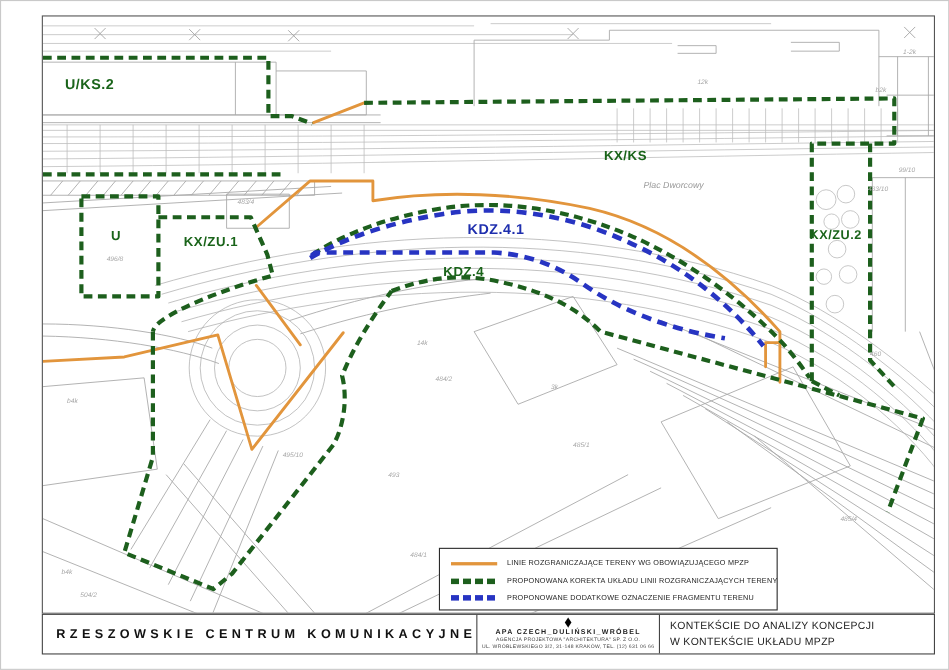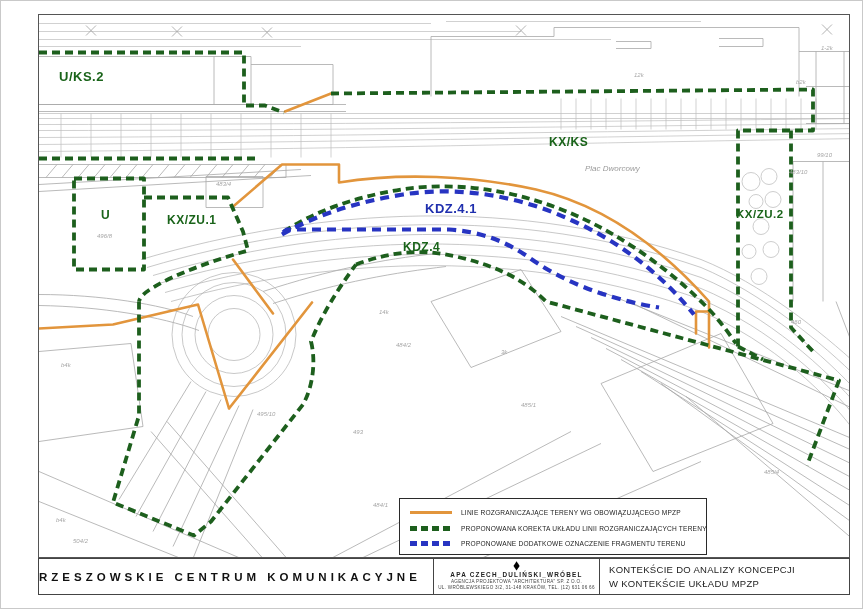--- a/index.html
+++ b/index.html
@@ -19,21 +19,21 @@
   .legend-row{display:flex;align-items:center;gap:9px;height:13px;}
   .sw{width:42px;flex:0 0 42px;}
   .sw-orange{height:3px;background:#e2953c;}
   .sw-green{height:5px;background:repeating-linear-gradient(90deg,#1d5f1d 0 7px,transparent 7px 11px);}
   .sw-blue{height:5px;background:repeating-linear-gradient(90deg,#2734c2 0 7px,transparent 7px 11px);}
   .legend-row span{font-size:6.6px;color:#222;letter-spacing:0.2px;white-space:nowrap;}
 
   
   .titlebar{position:absolute;left:37px;top:557px;width:812px;height:37px;border:1px solid #444;box-sizing:border-box;display:flex;background:#fff;}
   .cell{box-sizing:border-box;height:100%;}
-  .cell-title{width:395px;border-right:1px solid #444;display:flex;align-items:center;justify-content:flex-start;}
+  .cell-title{width:395px;border-right:1px solid #444;display:flex;align-items:center;justify-content:flex-end;}
   .cell-title span{font-size:11.5px;font-weight:bold;letter-spacing:4px;color:#111;white-space:nowrap;}
   .cell-firm{width:166px;border-right:1px solid #444;display:flex;flex-direction:column;align-items:center;justify-content:center;line-height:1.25;}
   .firm-logo{font-size:8px;color:#000;transform:scaleY(1.5);line-height:6px;margin-bottom:2px;}
   .firm-name{font-size:6.4px;font-weight:bold;letter-spacing:1.2px;color:#222;white-space:nowrap;}
   .firm-sub{font-size:4.6px;color:#444;letter-spacing:0.3px;white-space:nowrap;}
   .cell-attachment{flex:1;display:flex;flex-direction:column;justify-content:center;padding-left:9px;gap:3px;}
   .cell-attachment span{font-size:9.5px;color:#222;letter-spacing:0.3px;white-space:nowrap;}
 </style>
 </head>
 <body>

